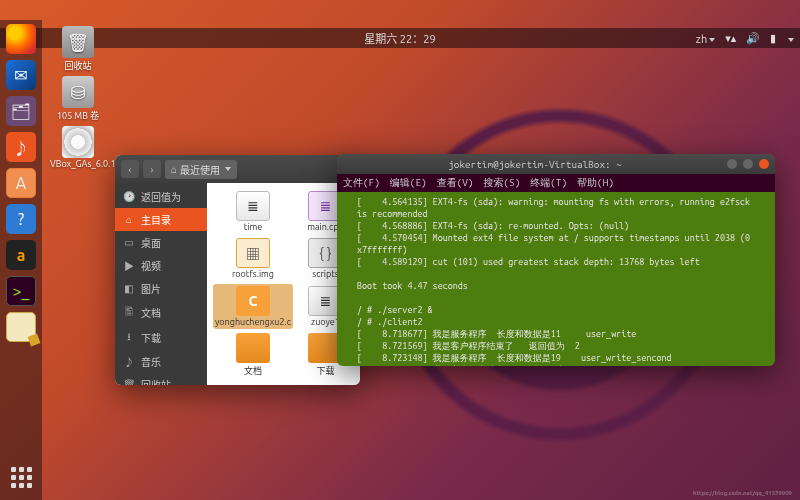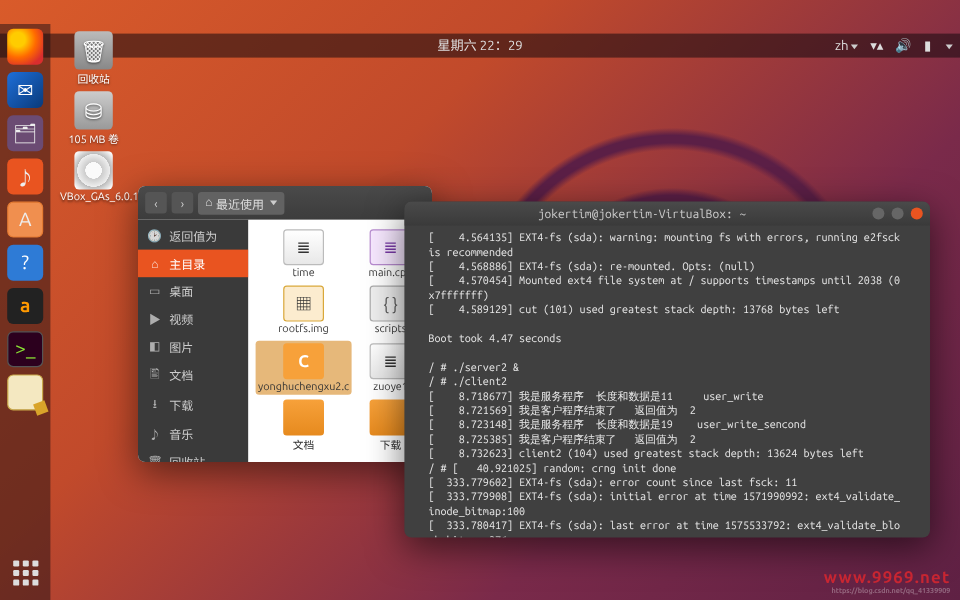--- a/index.html
+++ b/index.html
@@ -81,22 +81,22 @@
   .file .fic{ width:34px; height:30px; margin:0 auto 1px; border-radius:3px; display:flex; align-items:center; justify-content:center; font-size:14px;}
   .doc-ic{ background:linear-gradient(#fff,#e8e8e8); border:1px solid #bbb;}
   .cpp-ic{ background:#f7e8ff; border:1px solid #b88cd0; color:#7a3aa8;}
   .img-ic{ background:#fceccf; border:1px solid #d9a83a;}
   .sh-ic{ background:#eee; border:1px solid #aaa; color:#555;}
   .c-ic{ background:#f7a13a; color:#fff; font-weight:bold;}
   .folder-ic{ background:linear-gradient(#f7a13a,#e68a1e);}
 
   
   .terminal {
-    position:absolute; left:337px; top:168px; width:438px; height:280px;
-    background:#404040; border-radius:6px; box-shadow:0 8px 30px rgba(0,0,0,.55);
+    position:absolute; left:337px; top:154px; width:438px; height:212px;
+    background:#4d7c0f; border-radius:6px; box-shadow:0 8px 30px rgba(0,0,0,.55);
     display:flex; flex-direction:column; overflow:hidden;
     font-family: "Ubuntu Mono","DejaVu Sans Mono",monospace;
   }
   .terminal .titlebar{
     height:20px; background:linear-gradient(#4a4a4a,#3a3a3a); color:#ccc;
     display:flex; align-items:center; font-size:10px; padding:0 6px;
   }
   .titlebar .ttl{ flex:1; text-align:center;}
   .winbtns{ display:flex; gap:6px;}
   .wb{ width:10px; height:10px; border-radius:50%; background:#666;}
@@ -252,20 +252,28 @@
 
 <div class="terminal">
   <div class="titlebar">
     <span class="ttl">jokertim@jokertim-VirtualBox: ~</span>
     <div class="winbtns">
       <div class="wb"></div>
       <div class="wb"></div>
       <div class="wb close"></div>
     </div>
   </div>
+  <div class="menubar" id="term-menus">
+      <span>文件(F)</span>
+      <span>编辑(E)</span>
+      <span>查看(V)</span>
+      <span>搜索(S)</span>
+      <span>终端(T)</span>
+      <span>帮助(H)</span>
+    </div>
   <div class="body" id="term-body">[    4.564135] EXT4-fs (sda): warning: mounting fs with errors, running e2fsck is recommended
 [    4.568886] EXT4-fs (sda): re-mounted. Opts: (null)
 [    4.570454] Mounted ext4 file system at / supports timestamps until 2038 (0x7fffffff)
 [    4.589129] cut (101) used greatest stack depth: 13768 bytes left
 
 Boot took 4.47 seconds
 
 / # ./server2 &amp;
 / # ./client2
 [    8.718677] 我是服务程序  长度和数据是11     user_write
@@ -274,15 +282,14 @@
 [    8.725385] 我是客户程序结束了   返回值为  2
 [    8.732623] client2 (104) used greatest stack depth: 13624 bytes left
 / # [   40.921025] random: crng init done
 [  333.779602] EXT4-fs (sda): error count since last fsck: 11
 [  333.779908] EXT4-fs (sda): initial error at time 1571990992: ext4_validate_inode_bitmap:100
 [  333.780417] EXT4-fs (sda): last error at time 1575533792: ext4_validate_block_bitmap:376
 </div>
 </div>
 
 <div class="watermark">
-  <span>www.9969.net</span>
   <small>https://blog.csdn.net/qq_41339909</small>
 </div>
 
 </body></html>

